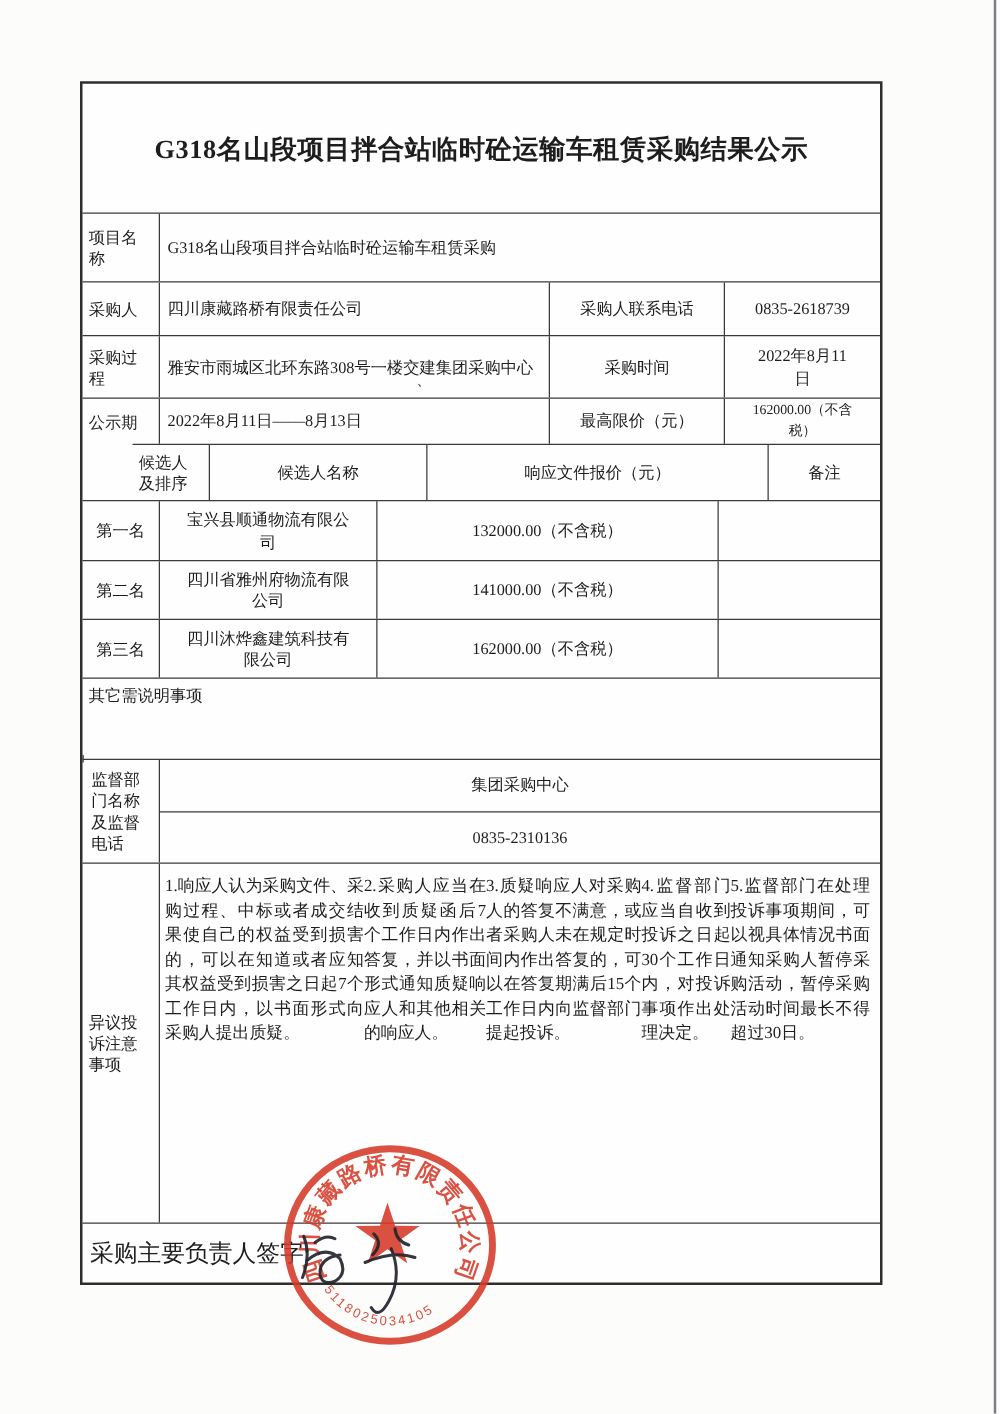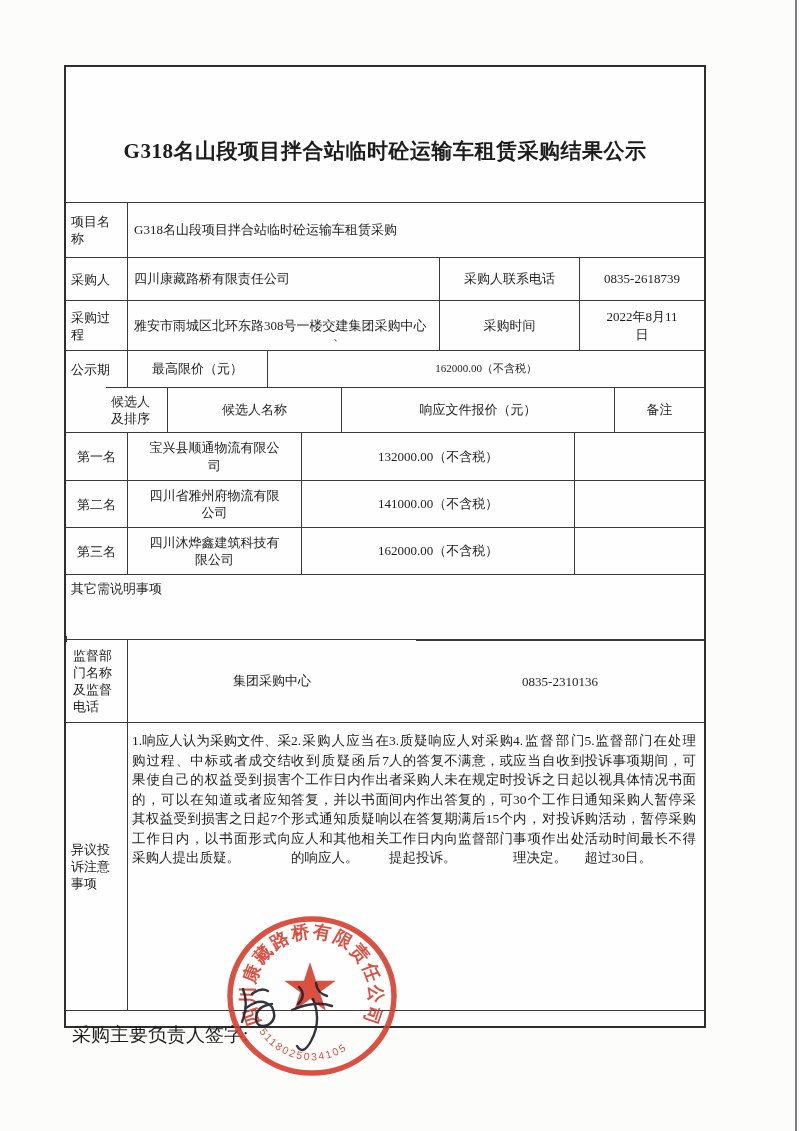--- a/index.html
+++ b/index.html
@@ -10,32 +10,32 @@
     background:#fefefe;box-sizing:border-box;display:flex;flex-direction:column;}
   .row{display:flex;box-sizing:border-box;border-top:1.5px solid #3a3a3a;flex:0 0 auto;}
   .row.first{border-top:none;}
   .cell{box-sizing:border-box;display:flex;align-items:center;overflow:hidden;}
   .cell.bl{border-left:1.5px solid #3a3a3a;}
   .label-cell{flex:0 0 61px;padding:2px 10px 2px 5px;font-size:13px;line-height:17px;}
   .label-cell.ctr{justify-content:center;text-align:left;padding:2px 7px;}
   .val{font-size:13px;line-height:17.5px;}
   .lft{justify-content:flex-start;text-align:left;padding:3px 8px 3px 6px;}
   .ctr{justify-content:center;text-align:center;padding:3px 20px;}
-  .title-row{height:103px;margin-top:32px;}
+  .title-row{height:103px;}
   .title-cell{flex:1;justify-content:center;text-align:center;font-size:21px;font-weight:bold;
     letter-spacing:0.5px;}
   .h-project{height:55px;}  .h-purchaser{height:43px;}  .h-location{height:50px;}
   .h-publicity{height:37px;}  .h-candhdr{height:45px;margin-left:40px;}  .h-cand{height:48px;}
   .h-cand2{height:47px;}  .h-other{height:65px;flex-direction:column;}  .h-superv{height:83px;}
   .h-object{height:288px;}  .h-sign{height:48px;}
   .c-wide{flex:0 0 312px;}  .c-mid{flex:0 0 140px;}  .c-right{flex:1;}
   .c-name{flex:0 0 174px;}  .c-bid{flex:0 0 273px;}
   .c-rest{flex:1;}
   .small{font-size:11px;}
-  .superv-stack{flex:1;display:flex;flex-direction:row;text-align:right;}
+  .superv-stack{flex:1;display:flex;flex-direction:column;text-align:right;}
   .superv-sub{flex:1;display:flex;align-items:center;justify-content:center;
     box-sizing:border-box;font-size:13px;}
   .superv-sub + .superv-sub{border-top:1.5px solid #3a3a3a;}
   .objection-body{flex:1;display:flex;flex-direction:row;justify-content:center;
     padding:8px 8px 4px 4px;}
   .objection-body p{margin:0;font-size:13.5px;line-height:19.5px;text-align:justify;}
   .sign-cell{flex:1;padding-left:6px;font-size:19px;}
   .loc-cell{position:relative;}
   .stray-mark{position:absolute;left:205px;bottom:5px;font-size:12px;color:#333;}
   .overlay{position:absolute;left:0;top:0;width:800px;height:1131px;pointer-events:none;}
@@ -67,20 +67,21 @@
       <div class="cell bl c-wide val lft loc-cell">
         <span>雅安市雨城区北环东路308号一楼交建集团采购中心</span>
         <span class="stray-mark">、</span>
       </div>
       <div class="cell bl c-mid val ctr">采购时间</div>
       <div class="cell bl c-right val ctr">2022年8月11日</div>
     </div>
 
     <div class="row h-publicity">
       <div class="cell label-cell">公示期</div>
+      <div class="cell bl c-wide val lft">2022年8月11日——8月13日</div>
       <div class="cell bl c-mid val ctr">最高限价（元）</div>
       <div class="cell bl c-right val ctr small">162000.00（不含税）</div>
     </div>
 
     <div class="row h-candhdr">
       <div class="cell label-cell">候选人及排序</div>
       <div class="cell bl c-name val ctr">候选人名称</div>
       <div class="cell bl c-bid val ctr">响应文件报价（元）</div>
       <div class="cell bl c-right val ctr">备注</div>
     </div>

